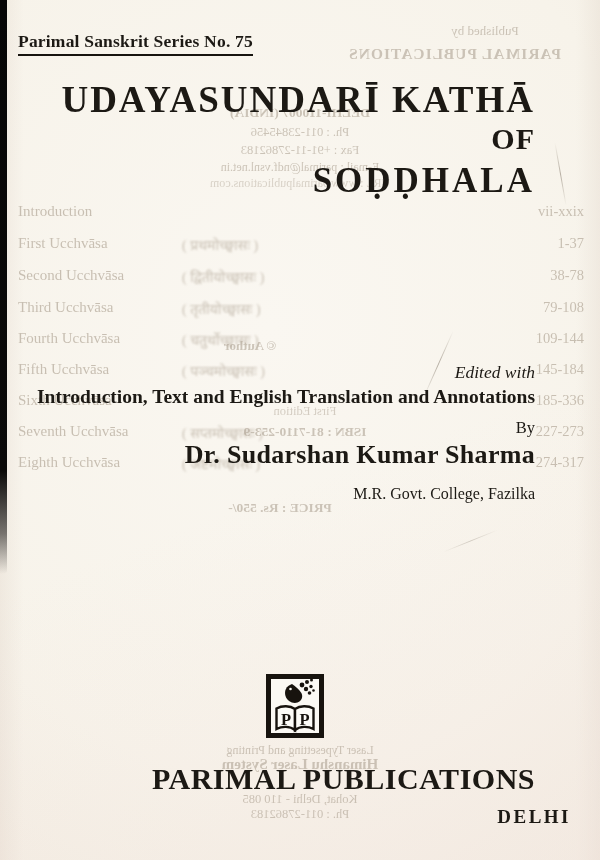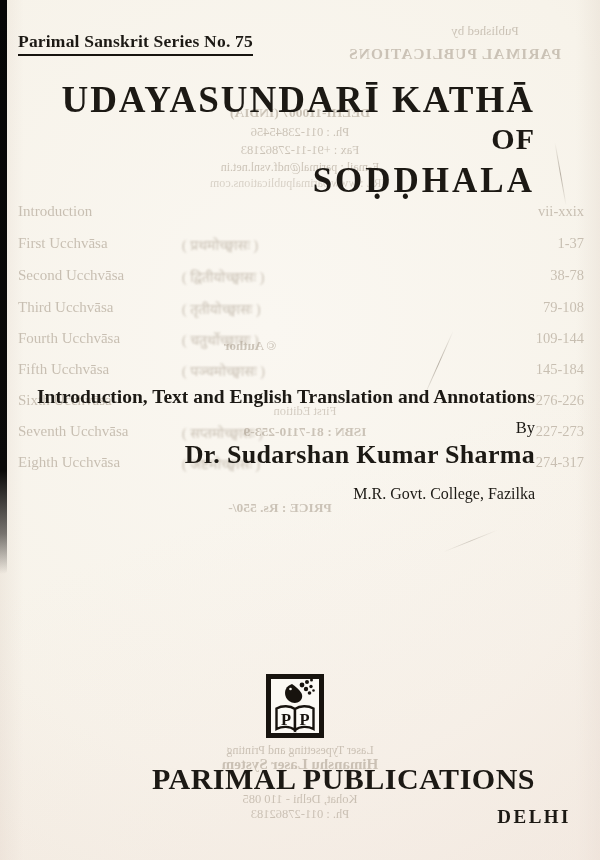--- a/index.html
+++ b/index.html
@@ -93,39 +93,40 @@
     <span class="abs grow-skt" style="filter:blur(1.2px);">( चतुर्थोच्छ्वासः )</span>
     <span class="abs grow-pg">109-144</span>
   </div>
   <div class="abs ghost" style="top:361px;left:0;width:600px;">
     <span class="abs grow-title">Fifth Ucchvāsa</span>
     <span class="abs grow-skt" style="filter:blur(1.2px);">( पञ्चमोच्छ्वासः )</span>
     <span class="abs grow-pg">145-184</span>
   </div>
   <div class="abs ghost" style="top:392px;left:0;width:600px;">
     <span class="abs grow-title">Sixth Ucchvāsa</span>
-    <span class="abs grow-pg">276-226</span>
+    <span class="abs grow-pg">185-336</span>
   </div>
   <div class="abs ghost" style="top:423px;left:0;width:600px;">
     <span class="abs grow-title">Seventh Ucchvāsa</span>
     <span class="abs grow-skt" style="filter:blur(1.2px);">( सप्तमोच्छ्वासः )</span>
     <span class="abs grow-pg">227-273</span>
   </div>
   <div class="abs ghost" style="top:454px;left:0;width:600px;">
     <span class="abs grow-title">Eighth Ucchvāsa</span>
     <span class="abs grow-skt" style="filter:blur(1.2px);">( अष्टमोच्छ्वासः )</span>
     <span class="abs grow-pg">274-317</span>
   </div>
 
   <div class="abs ink series">Parimal Sanskrit Series No. 75</div>
 
   <div class="abs ink ctr title1">UDAYASUNDARĪ KATHĀ</div>
   <div class="abs ink ctr title2">OF</div>
   <div class="abs ink ctr title3">SOḌḌHALA</div>
 
+  <div class="abs ink ctr edited-with">Edited with</div>
   <div class="abs ink ctr edited-detail">Introduction, Text and English Translation and Annotations</div>
   <div class="abs ink ctr by-label">By</div>
   <div class="abs ink ctr author">Dr. Sudarshan Kumar Sharma</div>
   <div class="abs ink ctr author-affil">M.R. Govt. College, Fazilka</div>
 
   <div class="abs logo-box">
     <svg width="58" height="64" viewBox="0 0 58 64">
       <rect x="2.5" y="2.5" width="53" height="59" fill="#fbf9f4" stroke="#17130e" stroke-width="5"></rect>
 
       <path d="M26 10 c-6 2 -8 7 -6.5 12 c1.5 5 7 8 12 6.5 c4.5 -1.5 6 -6.5 3.5 -10 c-2.5 -3.5 -5 -6 -9 -8.5 z" fill="#17130e"></path>

